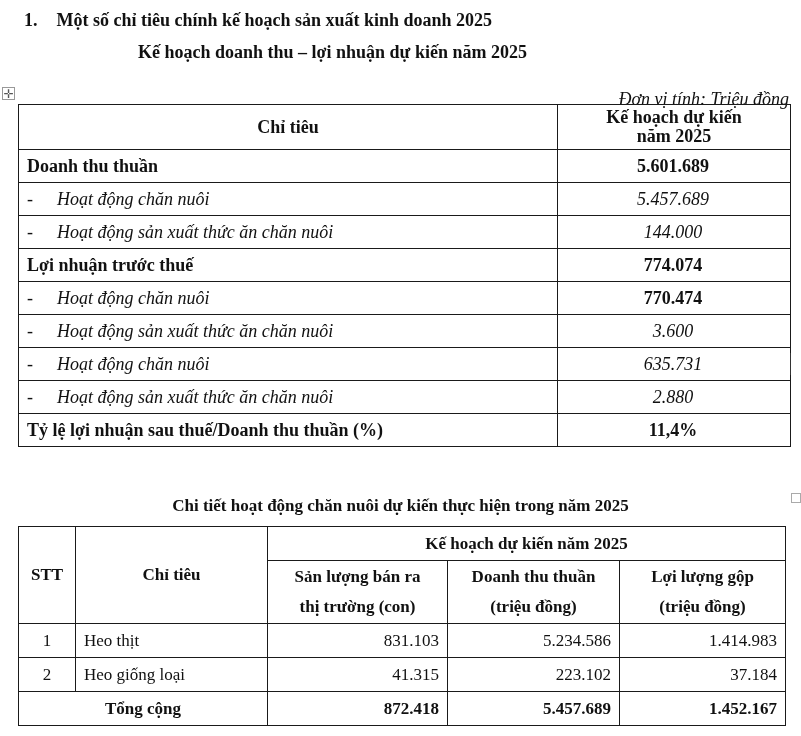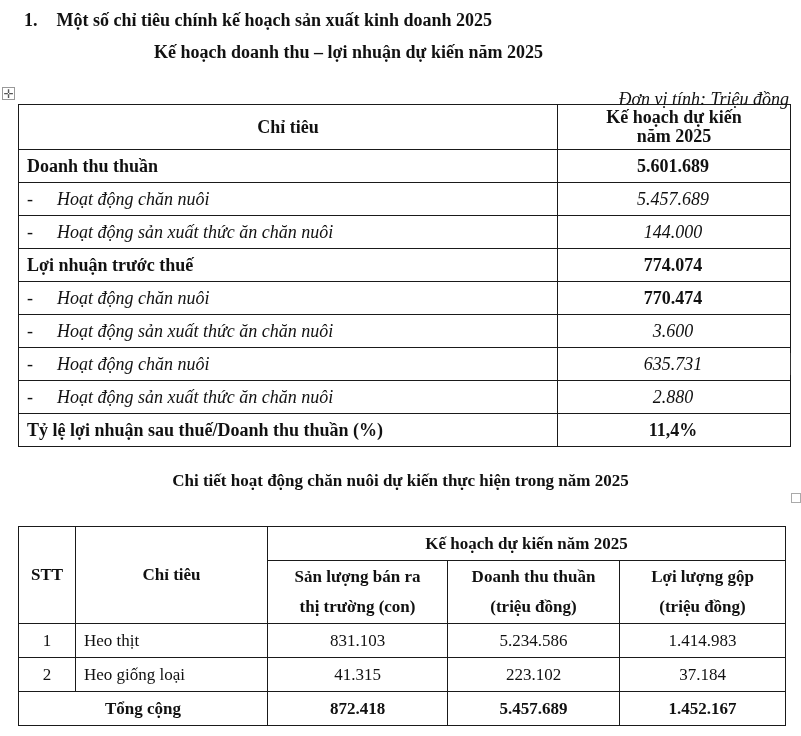--- a/index.html
+++ b/index.html
@@ -7,21 +7,21 @@
     width: 801px; height: 736px; position: relative; overflow: hidden;
     font-family: "Liberation Serif", "DejaVu Serif", serif;
     color: #111111;
   }
   .abs { position: absolute; }
   .heading1 {
     left: 24px; top: 10px; font-size: 18px; font-weight: bold; white-space: nowrap;
   }
   .heading1 .num { display: inline-block; width: 28px; }
   .heading2 {
-    left: 16px; width: 665px; top: 42px; text-align: center; font-size: 18px; font-weight: bold;
+    left: 0; width: 665px; top: 42px; text-align: center; font-size: 18px; font-weight: bold;
   }
   .unit {
     right: 12px; top: 73px; font-size: 18px; font-style: italic; margin-top: 16px;
   }
   .move-handle {
     left: 2px; top: 87px; width: 13px; height: 13px; border: 1px solid #999;
     font-size: 12px; line-height: 12px; text-align: center; color: #555; background: #fff;
     box-sizing: border-box;
   }
   .resize-handle {
@@ -35,30 +35,30 @@
   
   #t1 { left: 18px; top: 104px; width: 772px; }
   #t1 th { font-weight: bold; text-align: center; height: 44px; line-height: 19px; }
   #t1 td { height: 32px; }
   #t1 td.val { text-align: center; padding-right: 10px; }
   #t1 tr.main td { font-weight: bold; }
   #t1 tr.sub td { font-style: italic; }
   #t1 tr.sub td.val.bold { font-weight: bold; font-style: normal; }
   .dash { display: inline-block; width: 30px; font-style: normal; }
   .t2title {
-    left: 0; width: 801px; top: 471px; text-align: center; font-size: 17px; font-weight: bold;
+    left: 0; width: 801px; top: 496px; text-align: center; font-size: 17px; font-weight: bold;
   }
   
   #t2 { left: 18px; top: 526px; width: 767px; }
   #t2 th { font-weight: bold; text-align: center; font-size: 17px; line-height: 30px; padding: 0 4px; }
   #t2 th.top { height: 33px; }
   #t2 th.sub { height: 62px; }
   #t2 td { height: 33px; font-size: 17px; }
   #t2 td.c { text-align: center; }
-  #t2 td.r { text-align: center; padding-right: 8px; }
+  #t2 td.r { text-align: right; padding-right: 8px; }
   #t2 tr.total td { font-weight: bold; }
 </style>
 </head>
 <body>
 
 <div class="abs heading1">
   <span class="num">1.</span>
   <span>Một số chỉ tiêu chính kế hoạch sản xuất kinh doanh 2025</span>
 </div>
 

